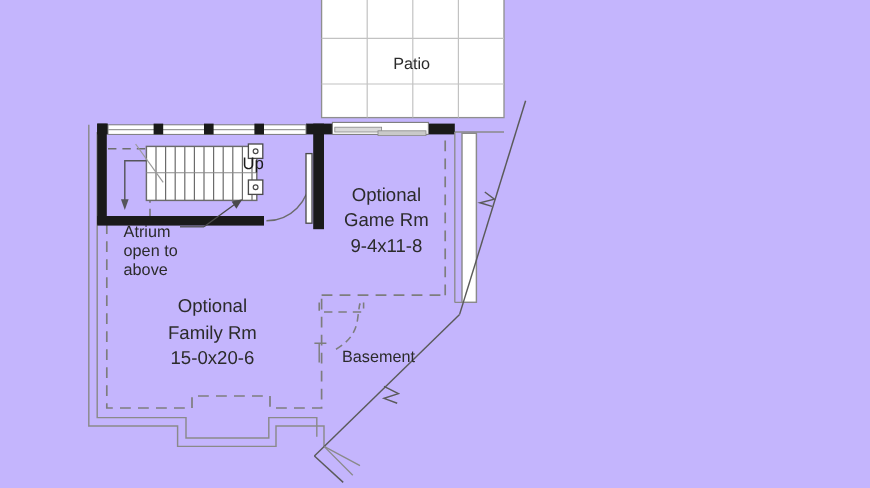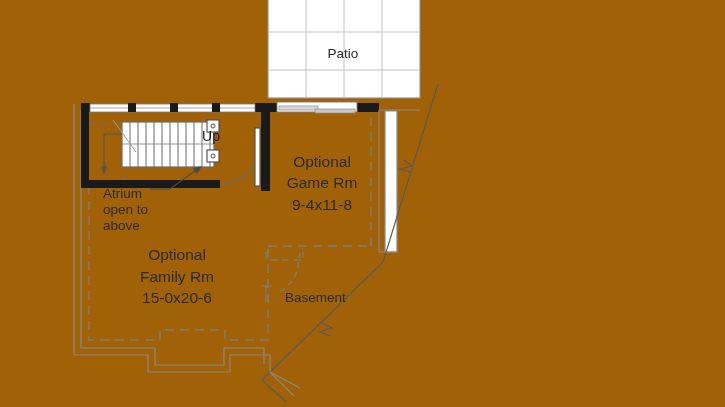--- a/index.html
+++ b/index.html
@@ -8,21 +8,21 @@
     padding: 0;
     background: #ffffff;
   }
   body {
     font-family: "Liberation Sans", sans-serif;
   }
   #plan-root {
     position: relative;
     width: 725px;
     height: 407px;
-    background: #a16207;
+    background: #c4b5fd;
     overflow: hidden;
   }
   #plan-svg {
     position: absolute;
     left: 0;
     top: 0;
     width: 725px;
     height: 407px;
     display: block;
   }

